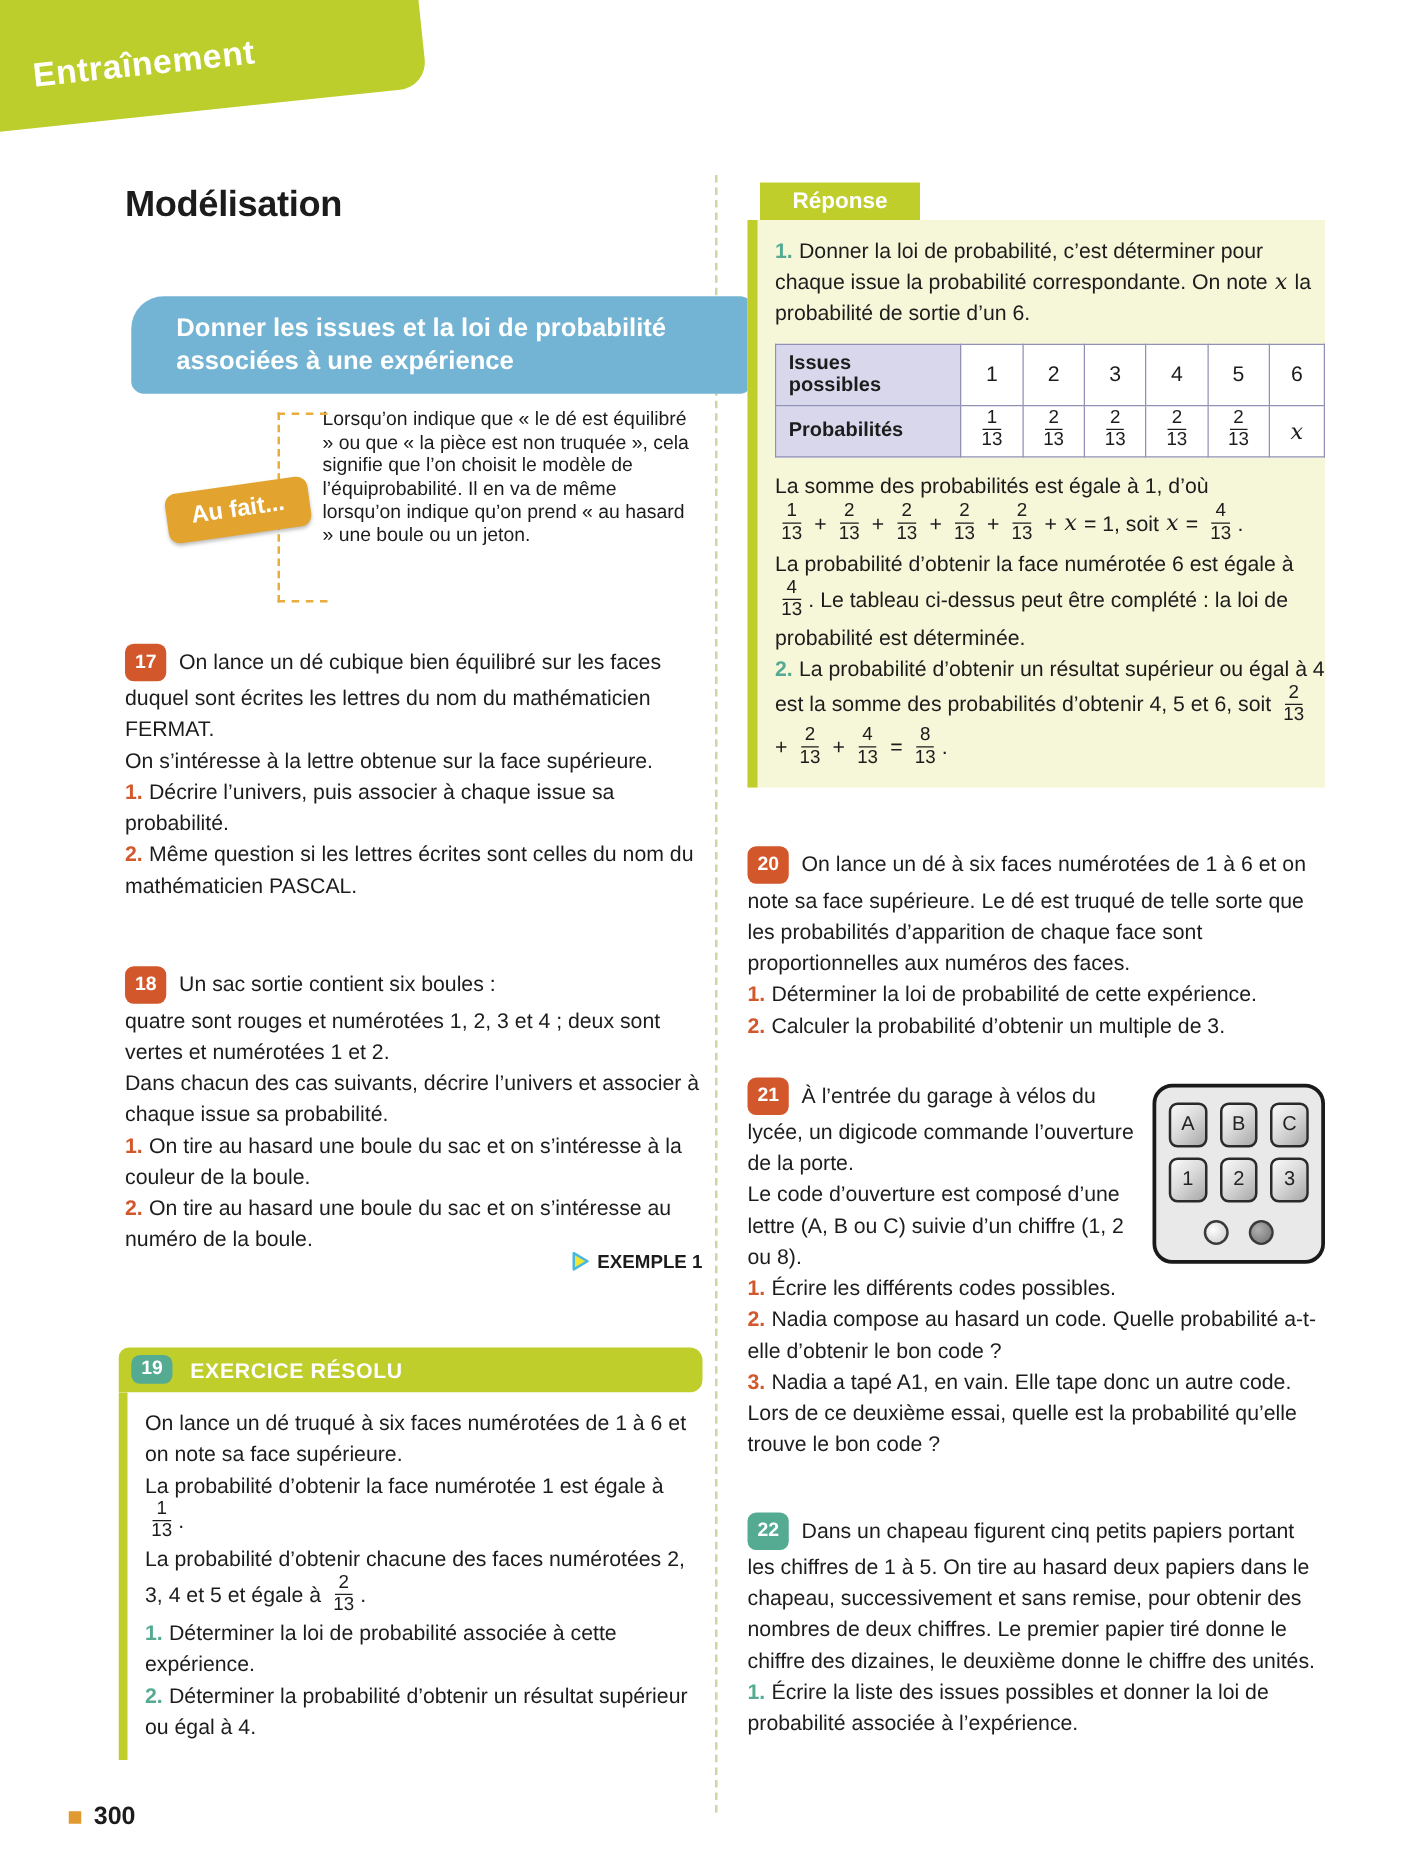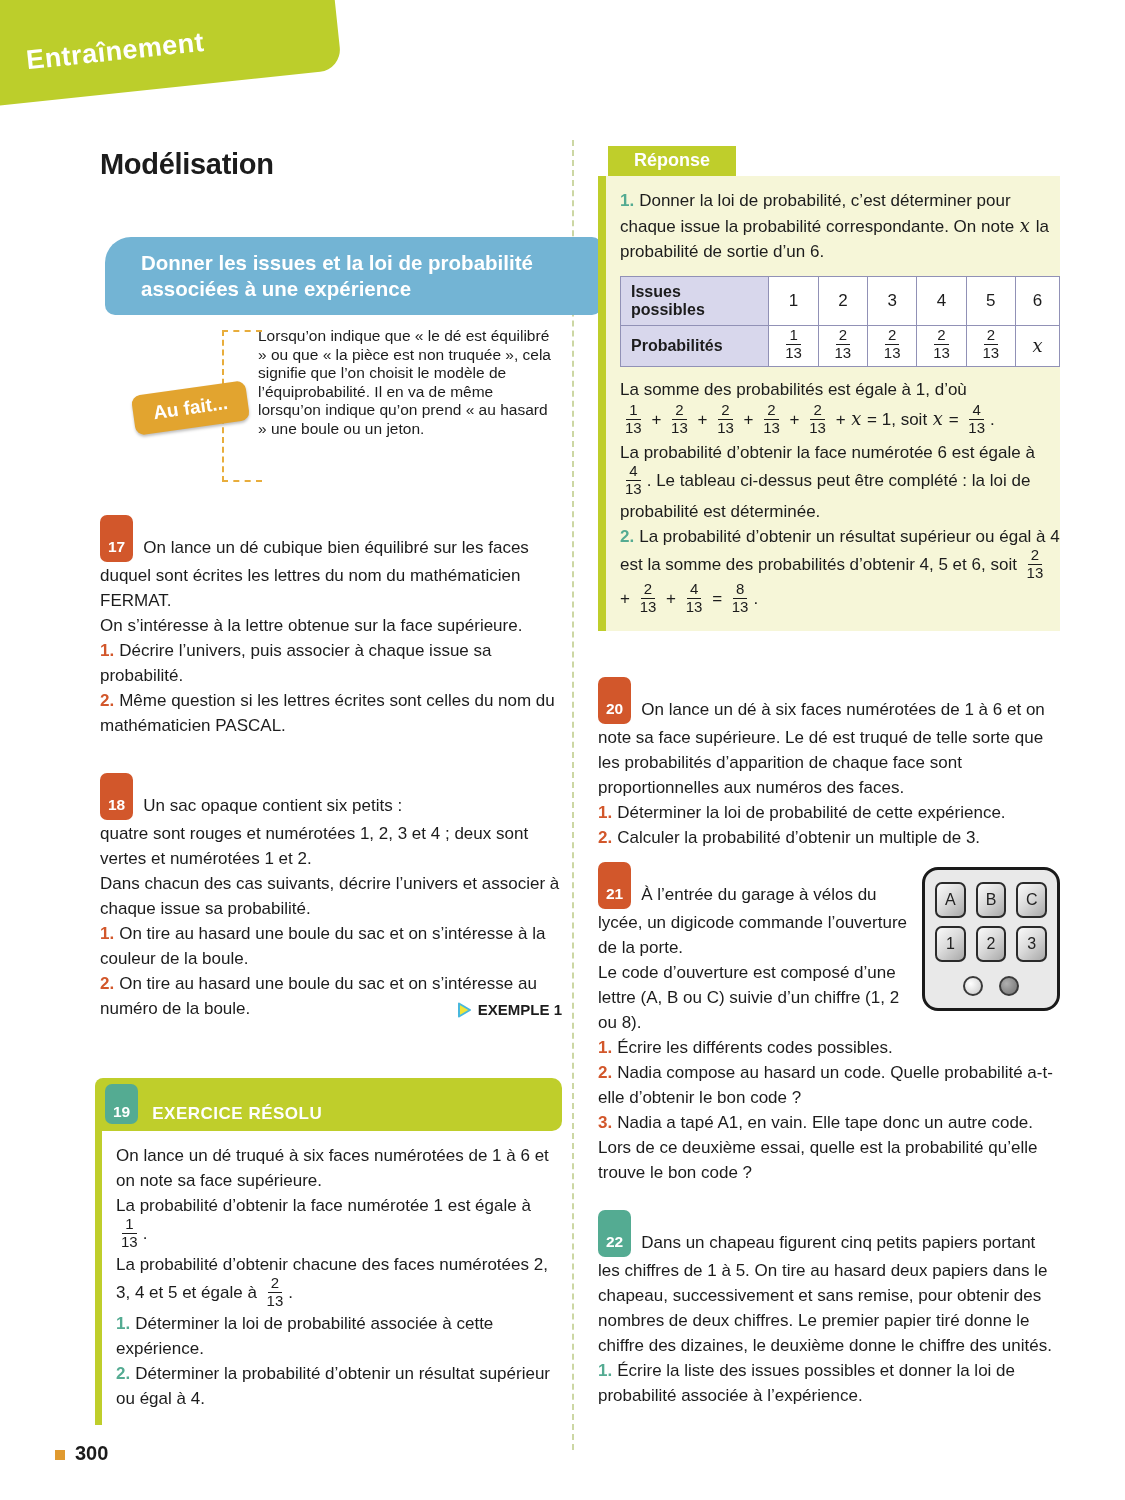--- a/index.html
+++ b/index.html
@@ -14,21 +14,21 @@
 
   
   .divider{position:absolute;left:572px;top:140px;height:1310px;width:0;
            border-left:2px dashed #ccd7a4;}
 
   
   .blk{position:absolute;left:100px;width:462px;}
   .blk-r{position:absolute;left:598px;width:462px;}
   .p{margin:0;font-size:17px;line-height:25px;}
   .badge{display:inline-block;color:#fff;font-weight:700;font-size:15.5px;
-         padding:19px 8px 3px;border-radius:7px;margin-right:10px;position:relative;top:-1px;}
+         padding:2px 8px 3px;border-radius:7px;margin-right:10px;position:relative;top:-1px;}
   .badge.orange{background:#d2572b;}
   .badge.teal{background:#54ab92;}
   .marker{font-weight:700;margin-right:5px;}
   .marker.orange{color:#d2572b;}
   .marker.teal{color:#54ab92;}
 
   
   .title{margin:0;font-size:29px;line-height:33px;font-weight:700;letter-spacing:-.3px;}
   .method{left:105px;width:497px;box-sizing:border-box;background:#73b4d4;color:#fff;
           font-weight:700;font-size:20.5px;line-height:26px;padding:13px 12px 13px 36px;
@@ -126,21 +126,21 @@
     <p class="p">
       <span class="marker orange">1.</span><span>Décrire l’univers, puis associer à chaque issue sa probabilité.</span>
     </p>
     <p class="p">
       <span class="marker orange">2.</span><span>Même question si les lettres écrites sont celles du nom du mathématicien PASCAL.</span>
     </p>
   </div>
 
   <div class="blk" style="top:774px">
     <p class="p">
-      <span class="badge orange">18</span><span>Un sac opaque contient six petits :</span>
+      <span class="badge orange">18</span><span>Un sac sortie contient six boules :</span>
     </p>
     <p class="p">quatre sont rouges et numérotées 1, 2, 3 et 4 ; deux sont vertes et numérotées 1 et 2.</p>
     <p class="p">Dans chacun des cas suivants, décrire l’univers et associer à chaque issue sa probabilité.</p>
     <p class="p">
       <span class="marker orange">1.</span><span>On tire au hasard une boule du sac et on s’intéresse à la couleur de la boule.</span>
     </p>
     <p class="p">
       <span class="marker orange">2.</span><span>On tire au hasard une boule du sac et on s’intéresse au numéro de la boule.</span>
     </p>
   </div>

